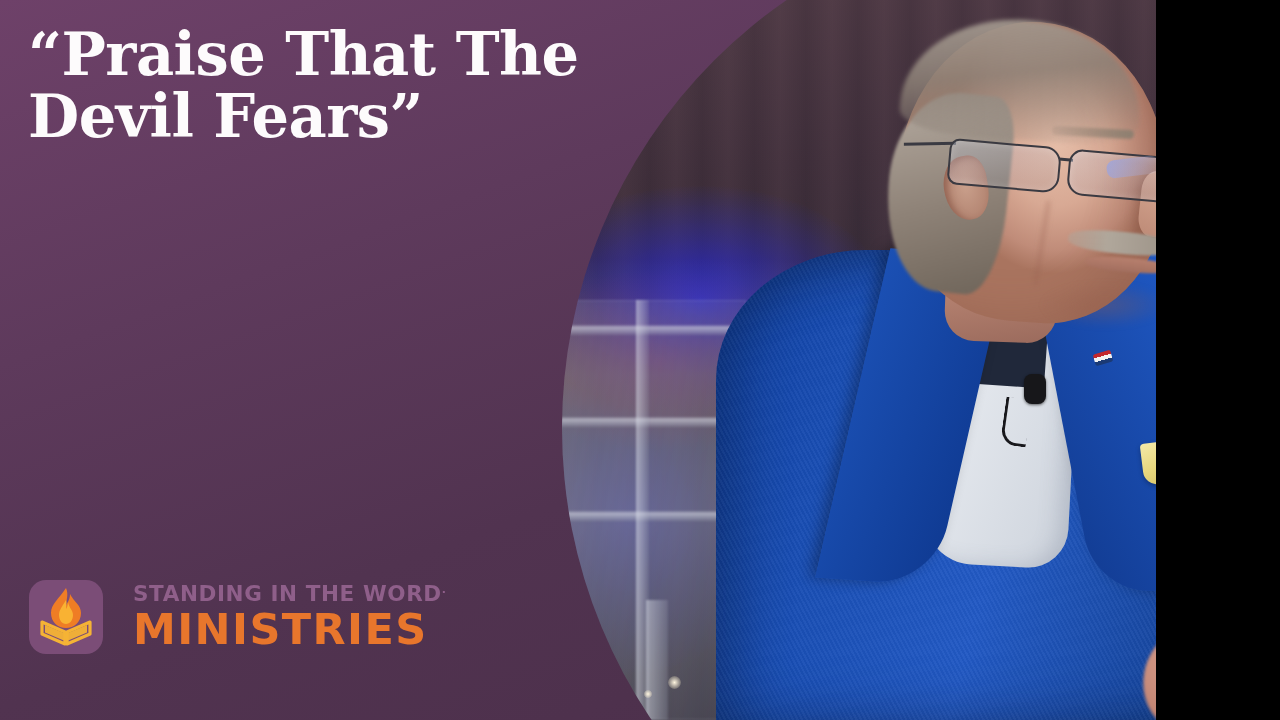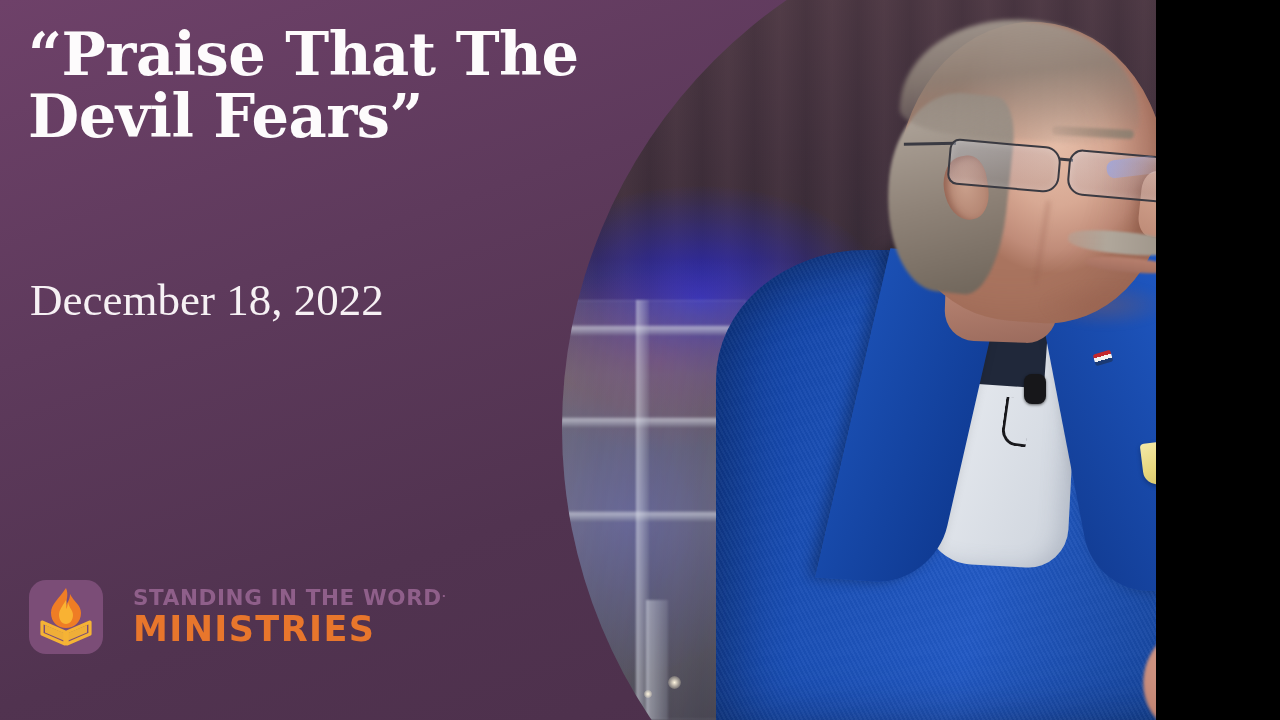--- a/index.html
+++ b/index.html
@@ -317,21 +317,21 @@
     font-family:"DejaVu Sans", sans-serif;
     font-weight:700;
     font-size:21.5px;
     letter-spacing:.6px;
     color:#8f5f8a;
   }
   .logo-line1 .reg { font-size:11px; vertical-align:super; }
   .logo-line2 {
     font-family:"DejaVu Sans", sans-serif;
     font-weight:700;
-    font-size:35px;
+    font-size:43px;
     letter-spacing:1.4px;
     color:#e8762c;
     margin-top:3px;
   }
 </style>
 </head>
 <body>
 
 <div class="slide">
 
@@ -384,21 +384,20 @@
       <div class="hand2"></div>
       <div class="ring"></div>
     </div>
 
     <div class="photo-shade"></div>
   </div>
 
   <div class="title">“Praise That The Devil Fears”</div>
 
   <div class="meta">
-    <div>December 18, 2022</div>
   </div>
 
 
   <div class="logo">
     <div class="logo-mark">
       <svg width="74" height="74" viewBox="0 0 74 74" aria-hidden="true">
 
         <path d="M13 42 L36 52 L36 64 L13 54 Z" fill="none" stroke="#f5b335" stroke-width="3.2" stroke-linejoin="round"></path>
         <path d="M61 42 L38 52 L38 64 L61 54 Z" fill="none" stroke="#f5b335" stroke-width="3.2" stroke-linejoin="round"></path>
         <path d="M16 45 L36 53.5 L36 61 L16 52.5 Z" fill="#f5b335" opacity=".95"></path>

